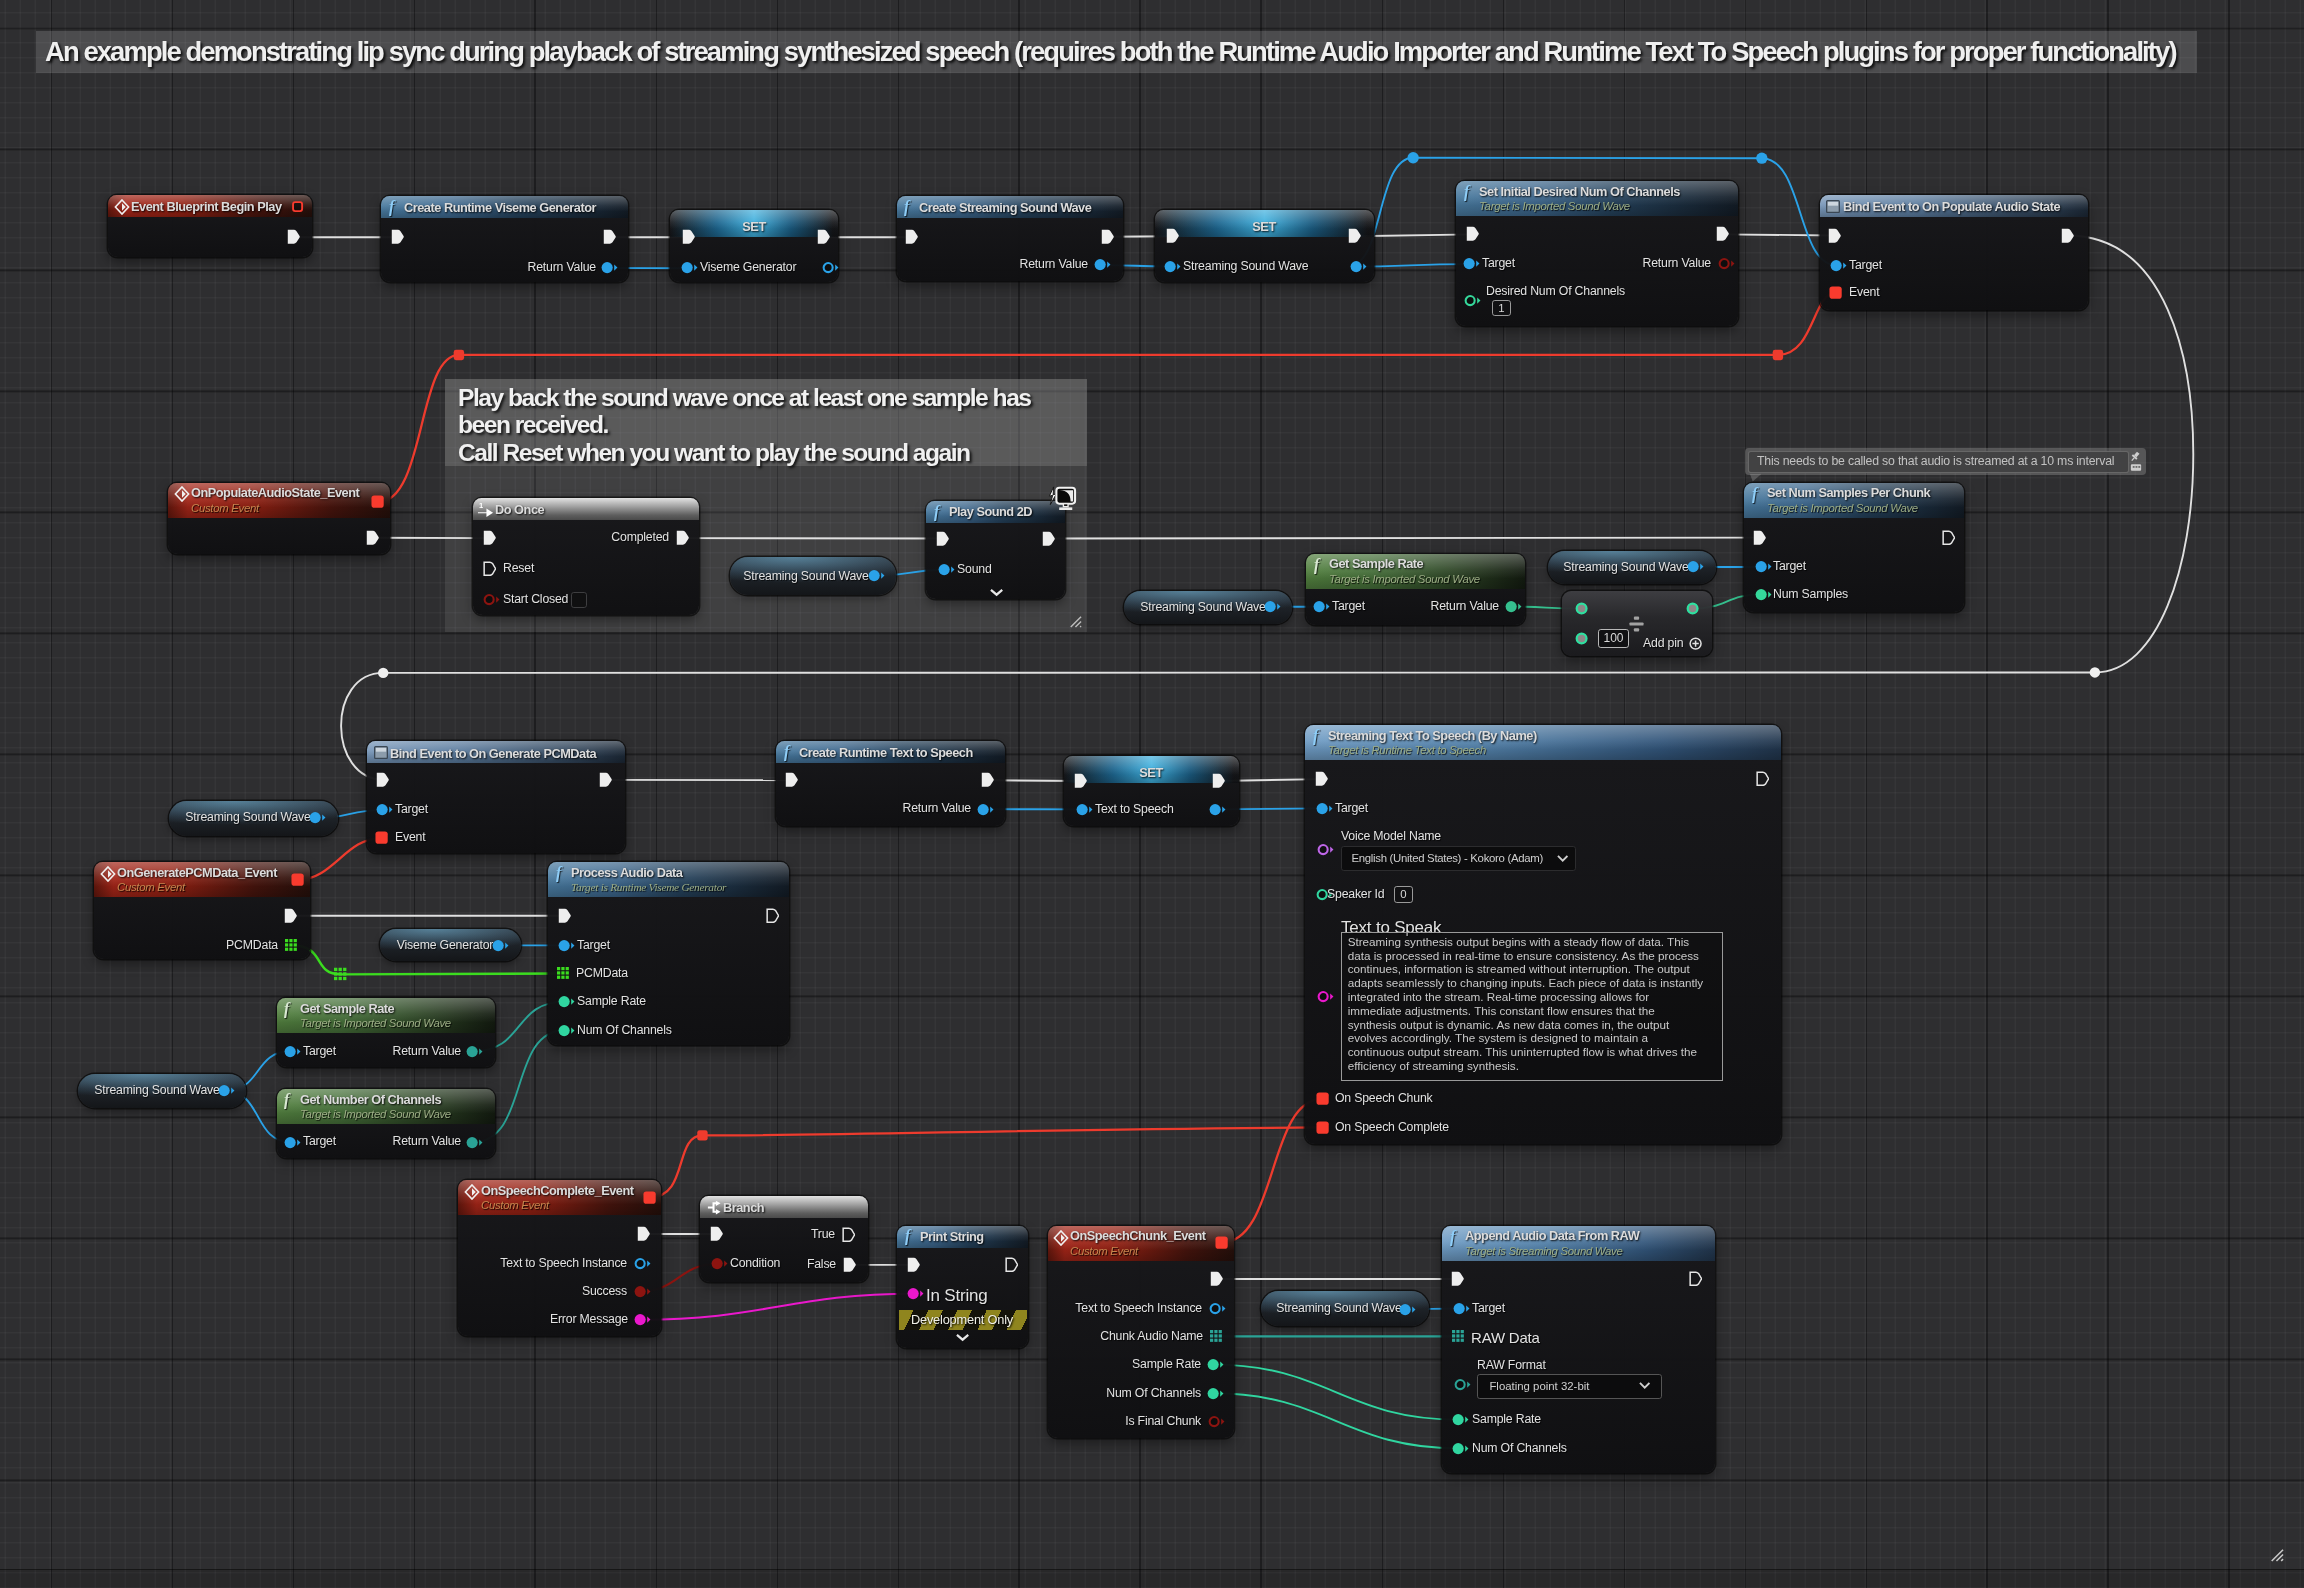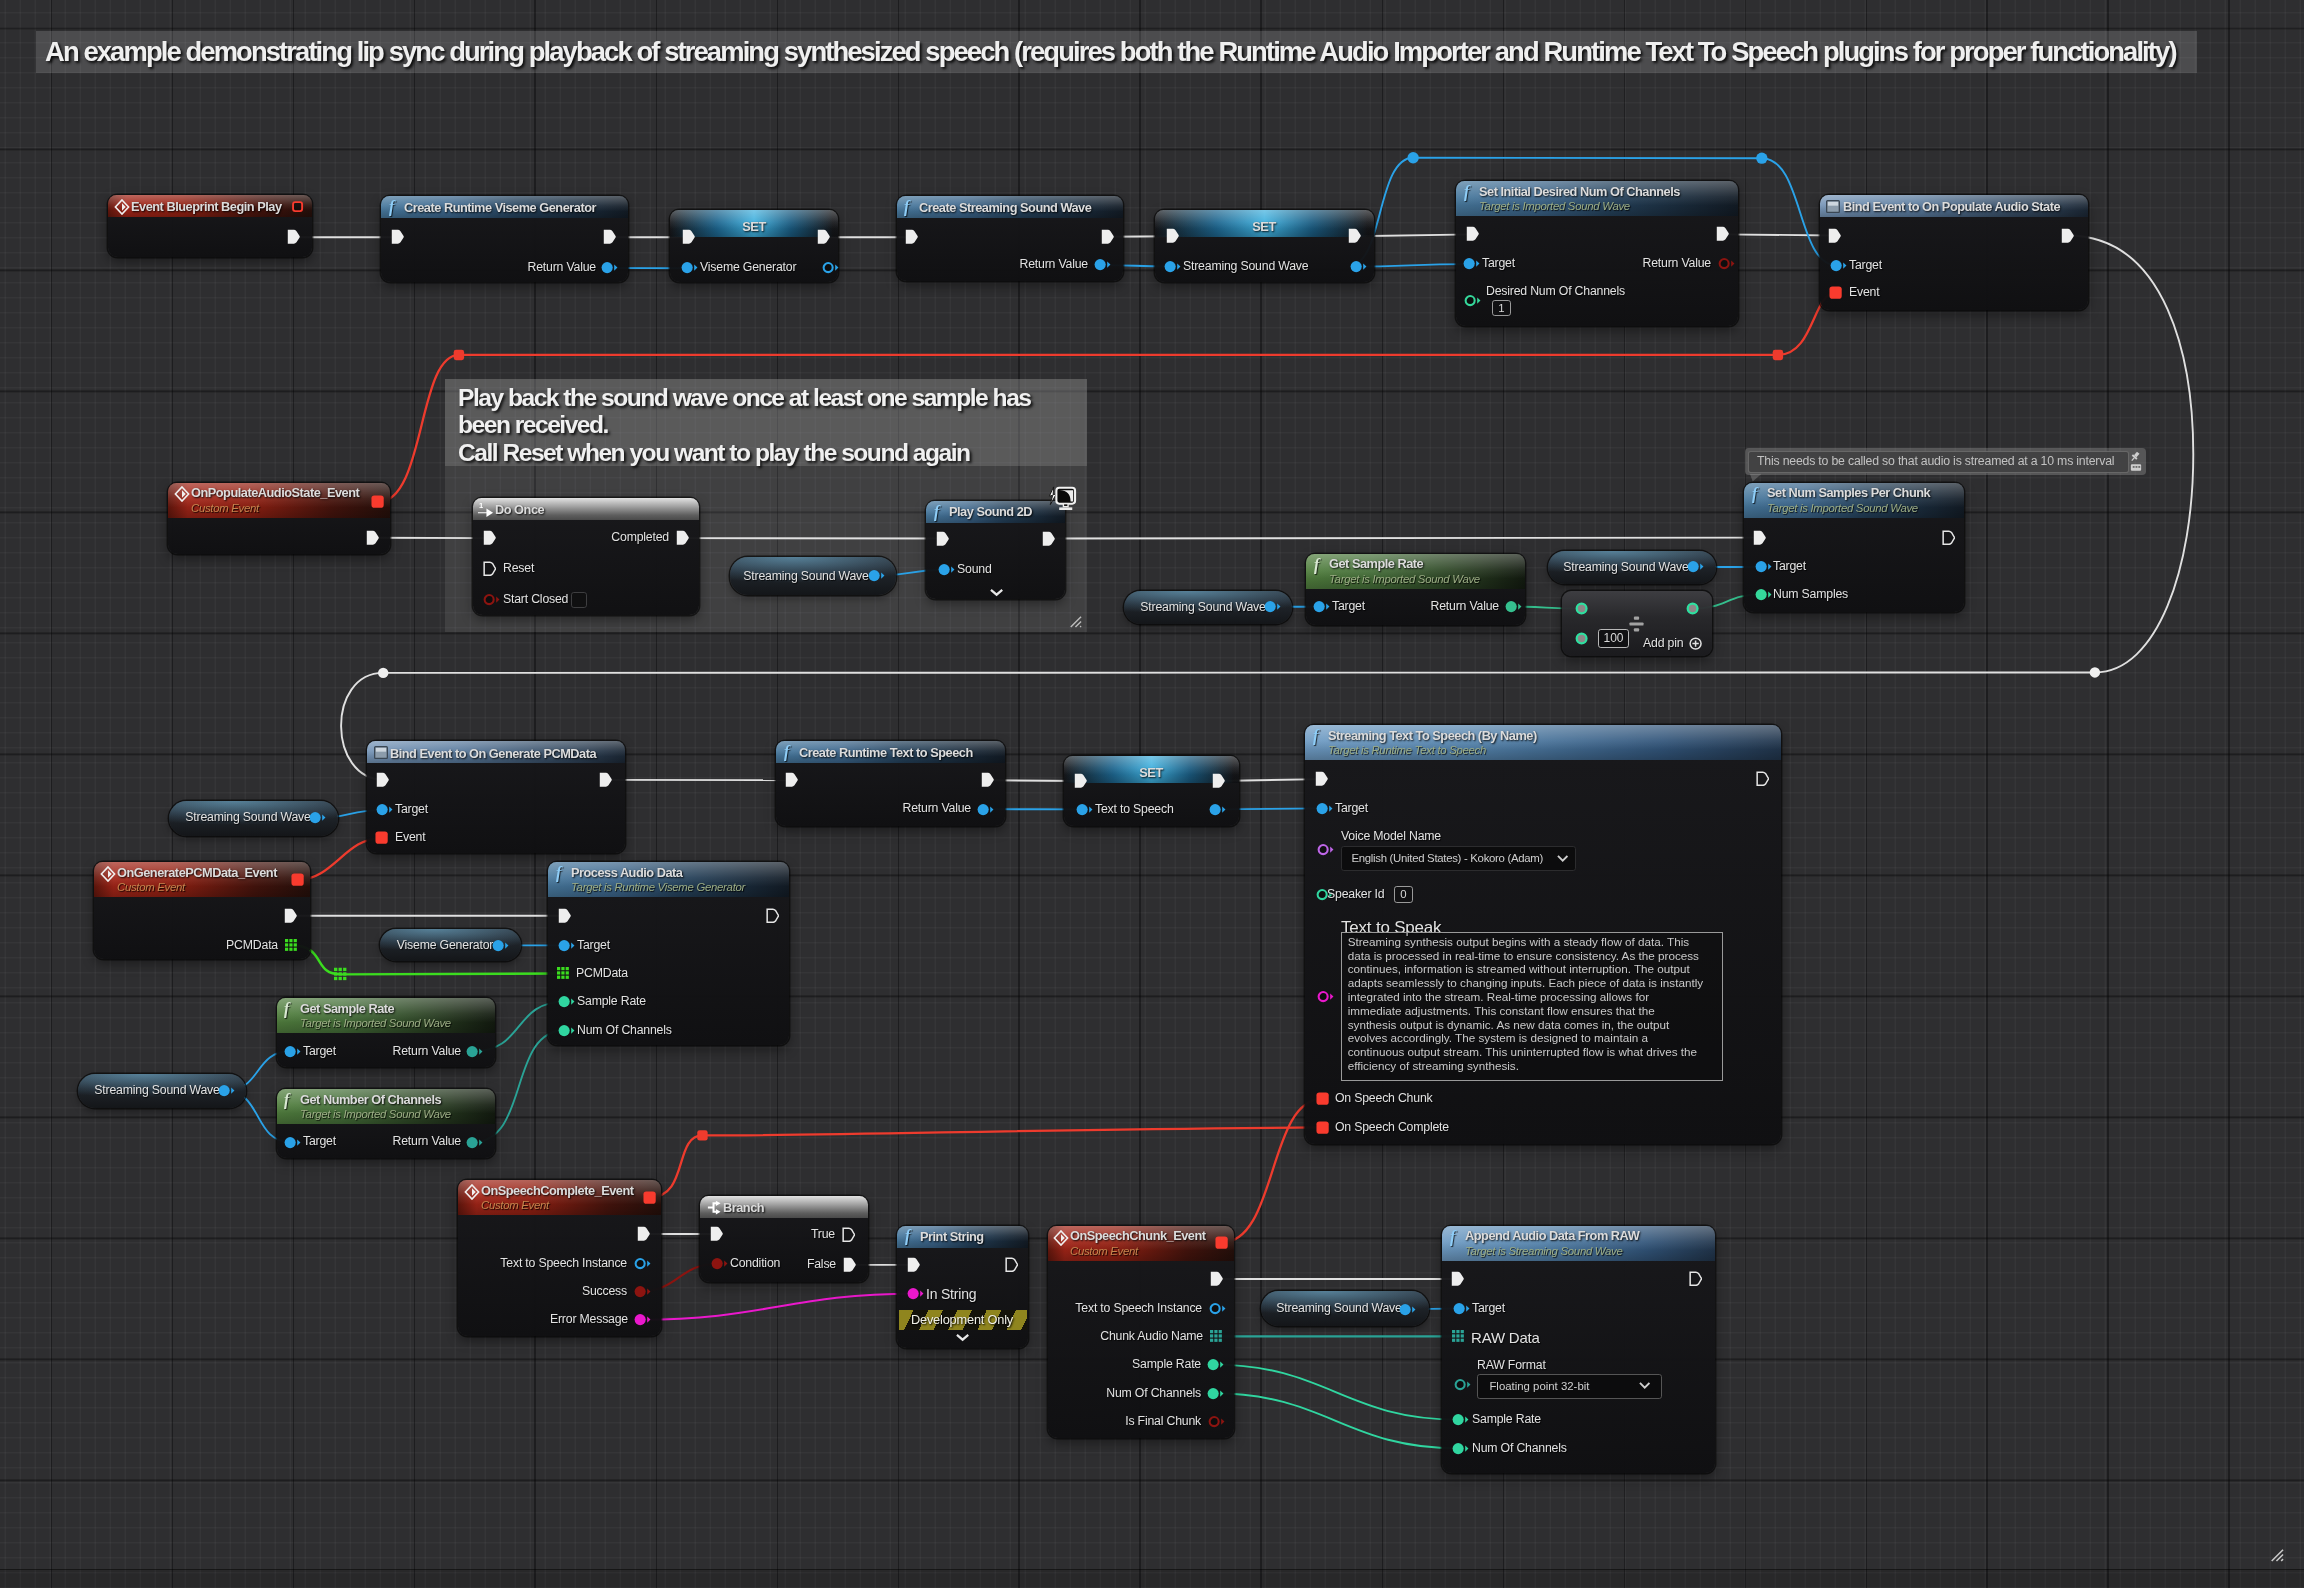--- a/index.html
+++ b/index.html
@@ -478,21 +478,21 @@
 <div class="lb" style="left:445px;top:938px;transform:translateX(-50%)">Viseme Generator</div>
 <svg class="pin" style="left:492px;top:939px" width="17" height="13.2" viewBox="0 0 18 14">
     <circle cx="6.5" cy="7" r="5.9" fill="#2aa2e8"></circle>
     <path d="M14 3.7 L17.4 7 L14 10.3 Z" fill="#2aa2e8"></path>
   </svg>
 <div class="n" style="left:548px;top:862px;width:241px;height:183px"></div>
 <div class="hd fn" style="left:548px;top:862px;width:241px;height:35px">
     <div class="hl"></div>
   </div>
 <div class="t" style="left:571px;top:865px">Process Audio Data</div>
-<div class="st" style="left:571px;top:881px;">Target is Runtime Viseme Generator</div>
+<div class="st" style="left:571px;top:881px;font-family:Liberation Serif, serif;">Target is Runtime Viseme Generator</div>
 <div style="position:absolute;z-index:5;left:556px;top:864px;font-family:'Liberation Serif',serif;font-style:italic;font-weight:bold;font-size:16px;color:#8ecdf7;text-shadow:0.9px 0.9px 0.9px rgba(0,0,0,.7)">f</div>
 <svg class="pin" style="left:558px;top:908px" width="13.2" height="15" viewBox="0 0 14 16">
     <path d="M0.8 0.8 H7.3 Q8.7 0.8 10.1 2.3 L13.2 7.3 Q14.0 8.2 13.2 9.2 L10.1 14.2 Q8.7 15.7 7.3 15.7 H0.8 Z" fill="#eee"></path>
   </svg>
 <svg class="pin" style="left:766px;top:908px" width="13.2" height="15" viewBox="0 0 14 16">
     <path d="M1.2 1.2 H7.3 Q8.7 1.2 10.1 2.6 L12.8 7.3 Q14.0 8.2 12.8 9.2 L10.1 13.9 Q8.7 15.3 7.3 15.3 H1.2 Z" fill="none" stroke="#e6e6e6" stroke-width="1.6"></path>
   </svg>
 <svg class="pin" style="left:558px;top:939px" width="17" height="13.2" viewBox="0 0 18 14">
     <circle cx="6.5" cy="7" r="5.9" fill="#2aa2e8"></circle>
     <path d="M14 3.7 L17.4 7 L14 10.3 Z" fill="#2aa2e8"></path>
@@ -708,21 +708,21 @@
 <svg class="pin" style="left:907px;top:1257px" width="13.2" height="15" viewBox="0 0 14 16">
     <path d="M0.8 0.8 H7.3 Q8.7 0.8 10.1 2.3 L13.2 7.3 Q14.0 8.2 13.2 9.2 L10.1 14.2 Q8.7 15.7 7.3 15.7 H0.8 Z" fill="#eee"></path>
   </svg>
 <svg class="pin" style="left:1005px;top:1257px" width="13.2" height="15" viewBox="0 0 14 16">
     <path d="M1.2 1.2 H7.3 Q8.7 1.2 10.1 2.6 L12.8 7.3 Q14.0 8.2 12.8 9.2 L10.1 13.9 Q8.7 15.3 7.3 15.3 H1.2 Z" fill="none" stroke="#e6e6e6" stroke-width="1.6"></path>
   </svg>
 <svg class="pin" style="left:907px;top:1287px" width="17" height="13.2" viewBox="0 0 18 14">
     <circle cx="6.5" cy="7" r="5.9" fill="#ea18cc"></circle>
     <path d="M14 3.7 L17.4 7 L14 10.3 Z" fill="#ea18cc"></path>
   </svg>
-<div class="lb" style="font-size:14px;color:#e2e2e2;left:926px;top:1286px;">In String</div>
+<div class="lb" style="font-size:17px;color:#e2e2e2;left:926px;top:1286px;">In String</div>
 <div style="position:absolute;z-index:5;left:899px;top:1310px;width:128px;height:20px;background:repeating-linear-gradient(115deg,#8f851e 0 13.2px,#14130a 13.2px 26.5px)"></div>
 <div class="lb" style="left:962px;top:1312px;transform:translateX(-50%);font-size:12.8px;color:#f0f0e8;text-shadow:0.9px 0.9px 1.9px #000">Development Only</div>
 <svg class="pin" style="left:956px;top:1334px" width="13.2" height="7.6" viewBox="0 0 14 8">
     <path d="M1 1 L7 6 L13 1" stroke="#e8e8e8" stroke-width="2.4" fill="none"></path>
   </svg>
 <div class="n" style="left:1048px;top:1226px;width:186px;height:212px"></div>
 <div class="hd ev" style="left:1048px;top:1226px;width:186px;height:35px">
     <div class="hl"></div>
   </div>
 <div class="t" style="left:1070px;top:1228px">OnSpeechChunk_Event</div>

